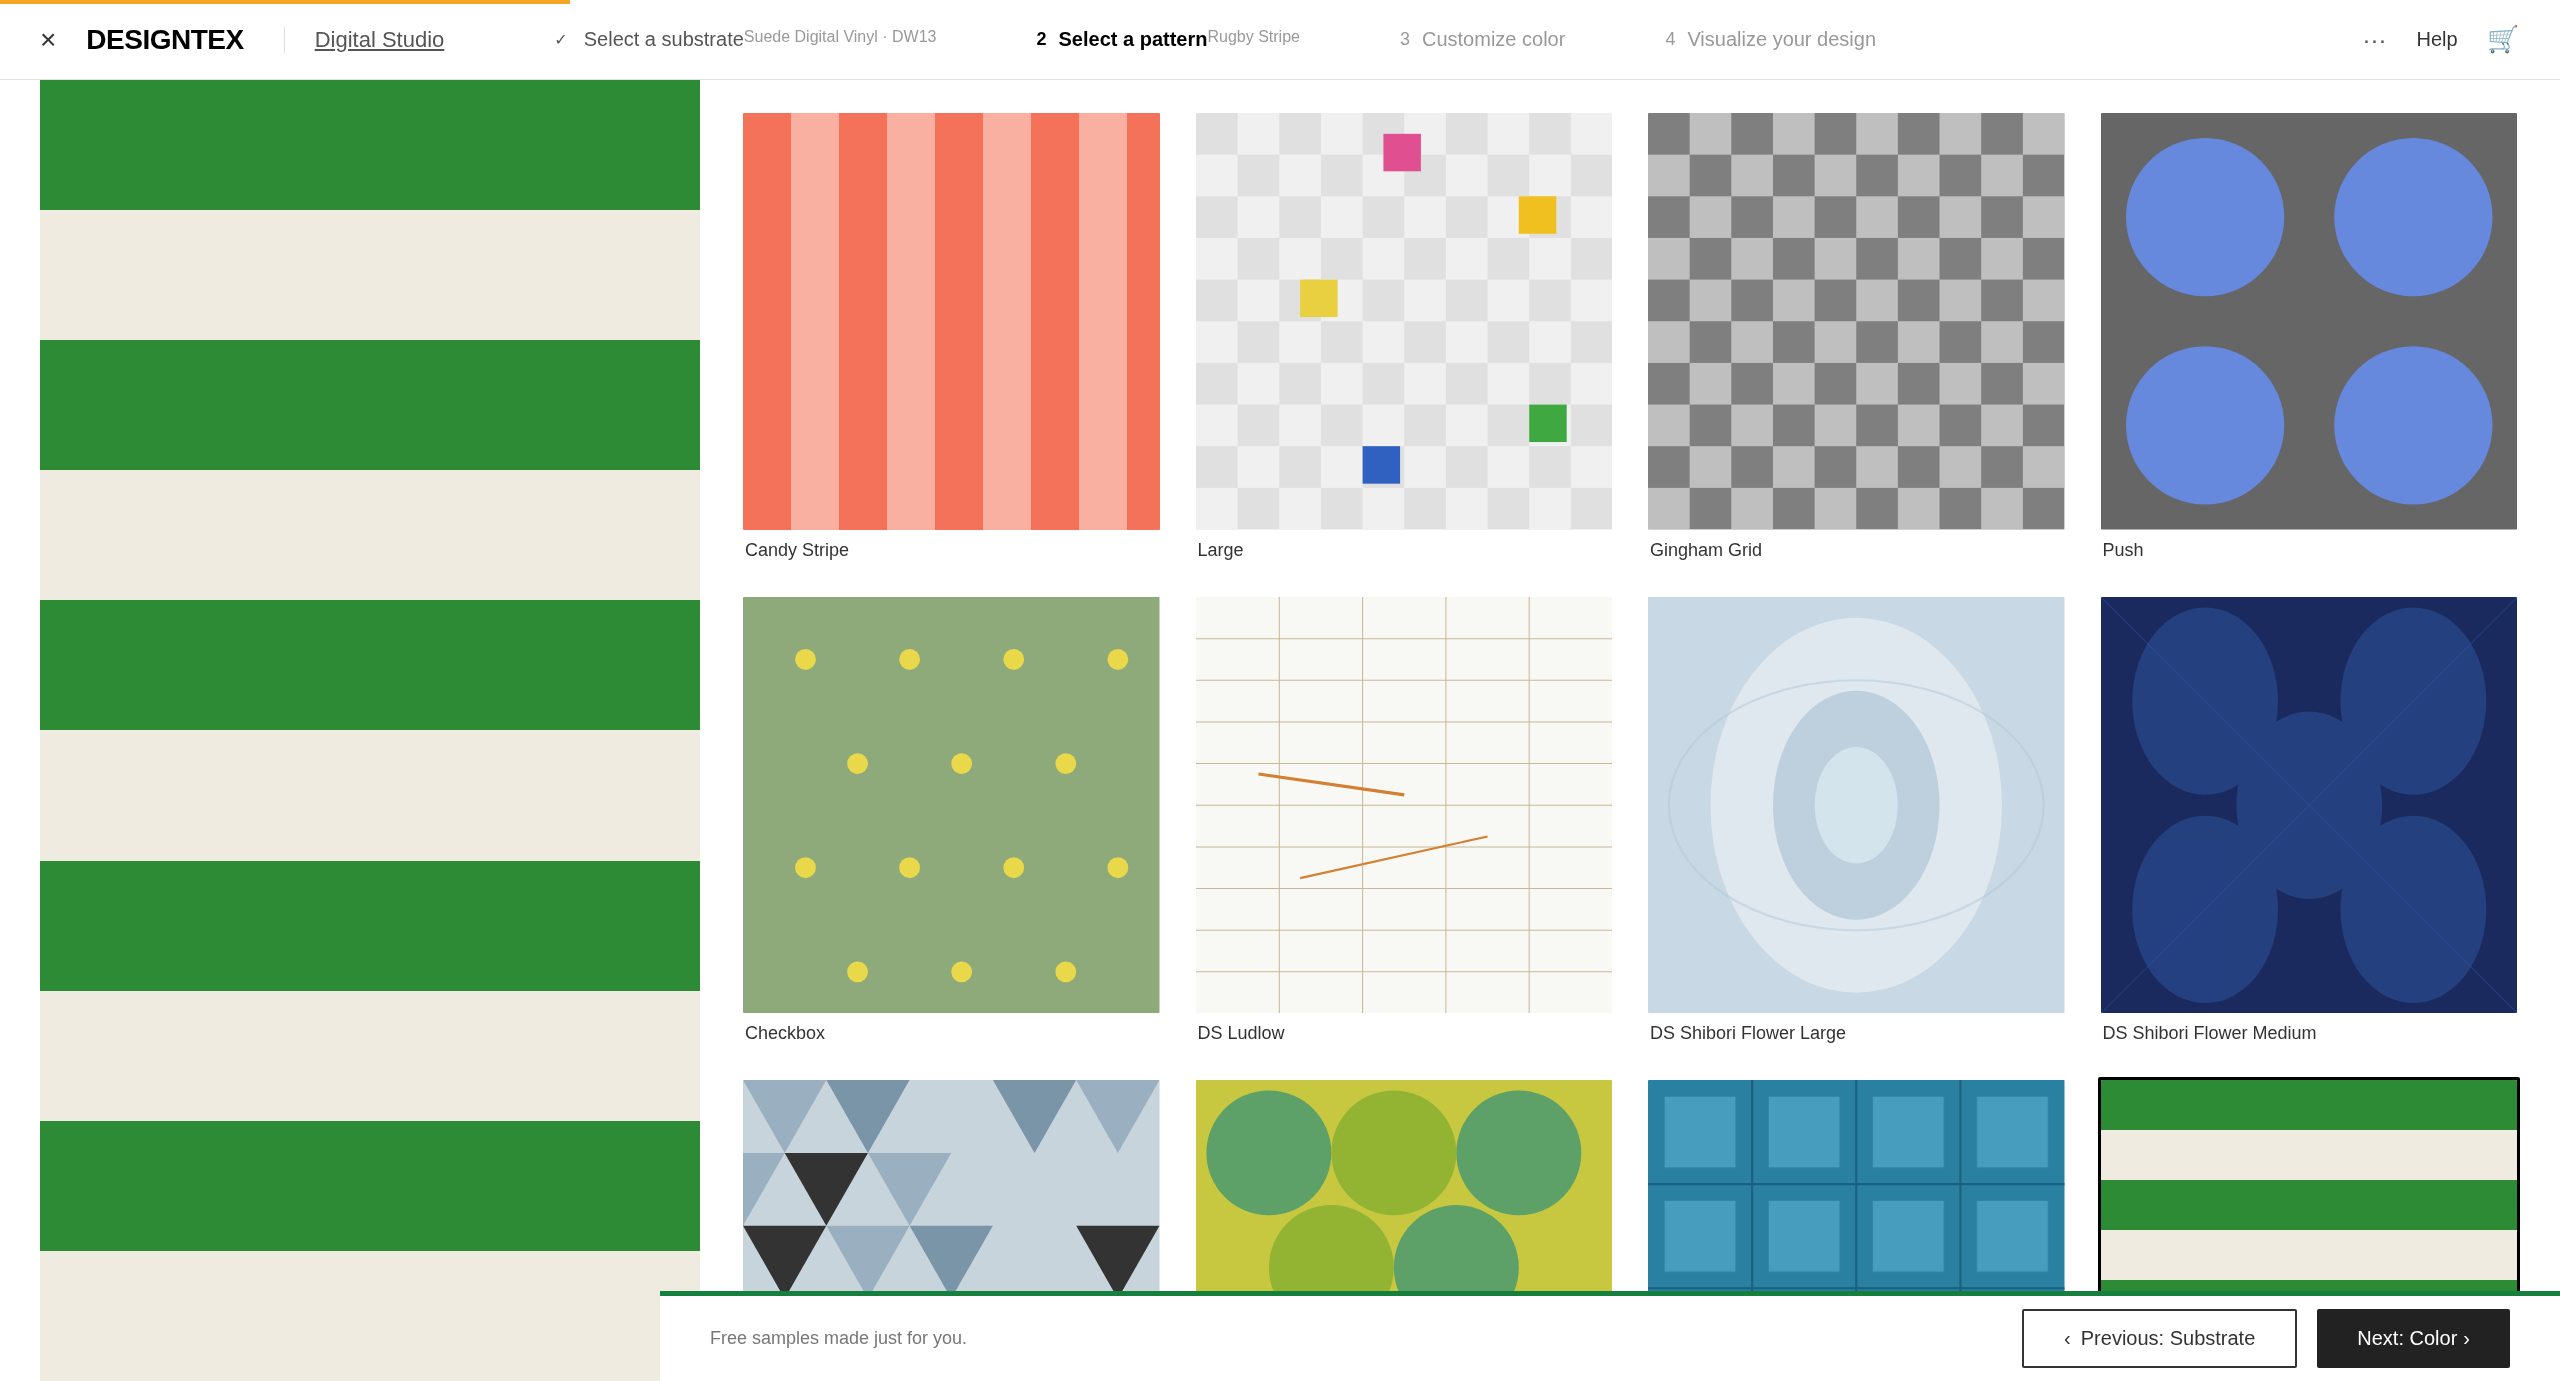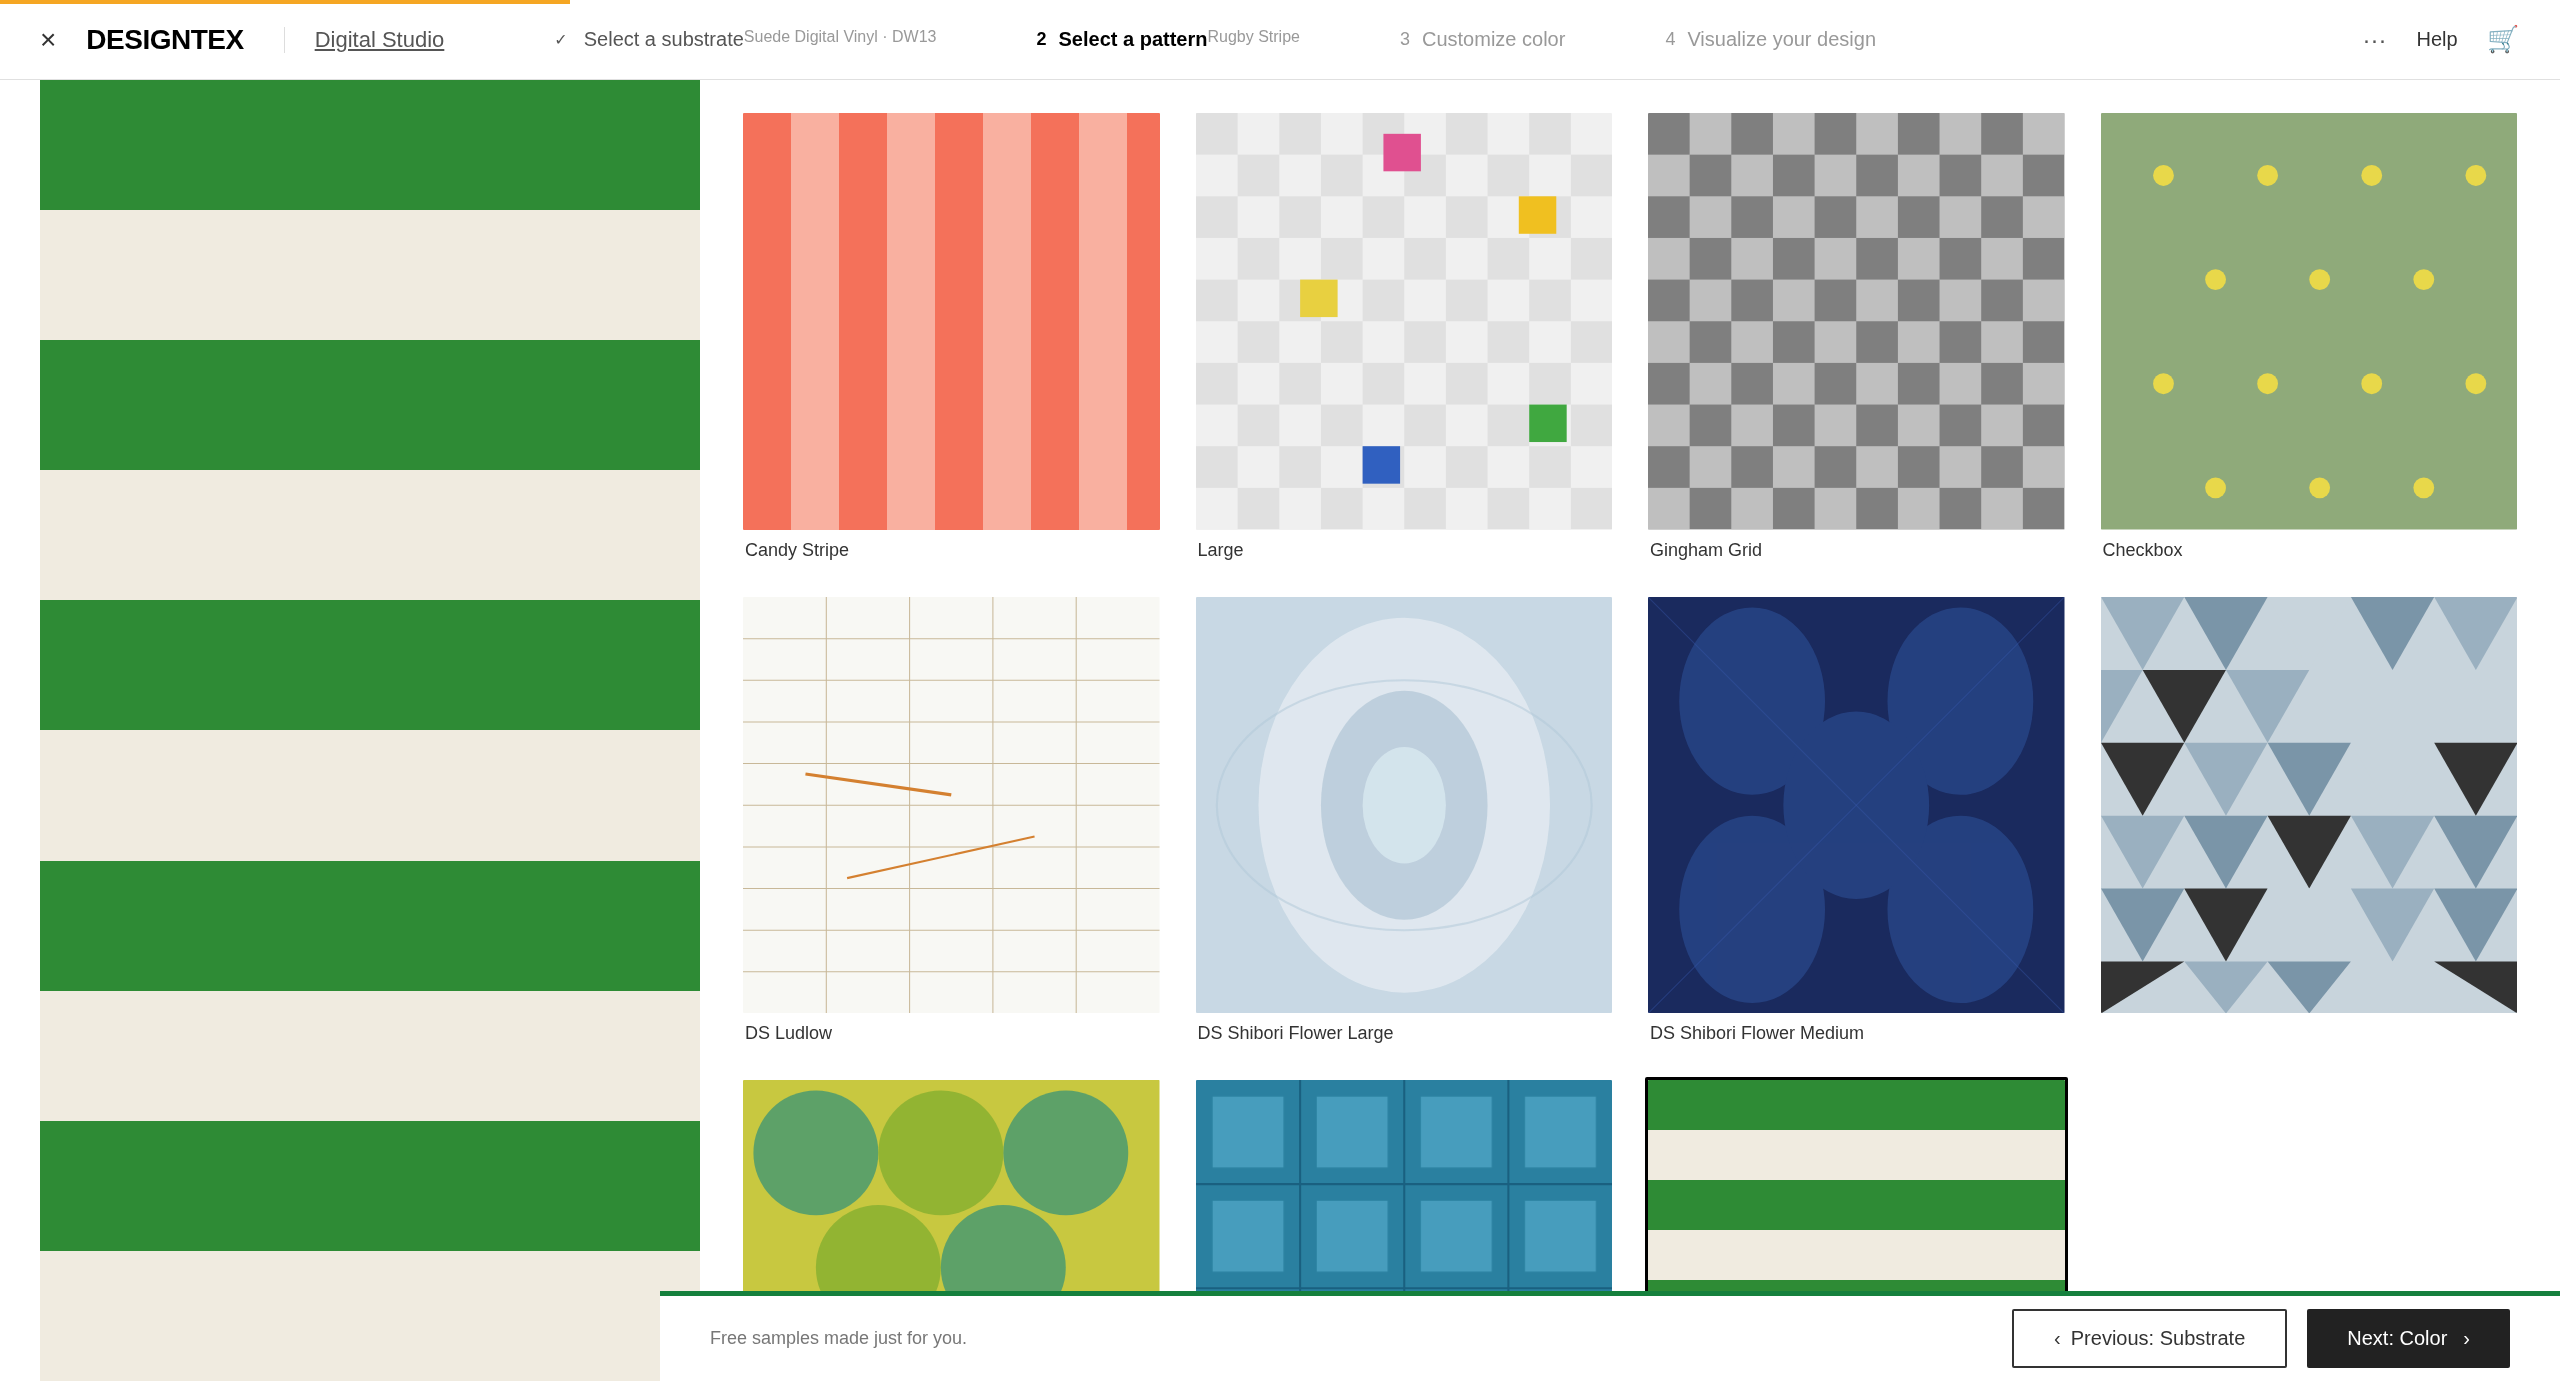--- a/index.html
+++ b/index.html
@@ -194,21 +194,21 @@
     }
     .btn-next {
       padding: 16px 40px;
       font-size: 20px;
       border: none;
       background: #222;
       color: #fff;
       cursor: pointer;
       display: flex;
       align-items: center;
-      gap: 16px;
+      gap: 6px;
       border-radius: 2px;
     }
     
     .progress-bar {
       position: absolute;
       top: 0;
       left: 0;
       width: 570px;
       height: 4px;
       background: #f5a623;
@@ -323,20 +323,32 @@
                 <rect x="20" y="0" width="20" height="20" fill="rgba(0,0,0,0.25)"></rect>
                 <rect x="0" y="20" width="20" height="20" fill="rgba(0,0,0,0.25)"></rect>
                 <rect x="20" y="20" width="20" height="20" fill="rgba(0,0,0,0.5)"></rect>
               </pattern>
             </defs>
           </svg>
         </div>
         <div class="pattern-name">Gingham Grid</div>
       </div>
 
+      <div class="pattern-item">
+        <div class="pattern-thumb">
+          <svg width="100%" height="100%" viewBox="0 0 200 200" xmlns="http://www.w3.org/2000/svg">
+            <rect width="200" height="200" fill="#666"></rect>
+            <circle cx="50" cy="50" r="38" fill="#6688dd"></circle>
+            <circle cx="150" cy="50" r="38" fill="#6688dd"></circle>
+            <circle cx="50" cy="150" r="38" fill="#6688dd"></circle>
+            <circle cx="150" cy="150" r="38" fill="#6688dd"></circle>
+          </svg>
+        </div>
+        <div class="pattern-name">Push</div>
+      </div>
 
       <div class="pattern-item">
         <div class="pattern-thumb">
           <svg width="100%" height="100%" viewBox="0 0 200 200" xmlns="http://www.w3.org/2000/svg">
             <rect width="200" height="200" fill="#8faa7a"></rect>
             <circle cx="30" cy="30" r="5" fill="#e8d84a"></circle>
             <circle cx="80" cy="30" r="5" fill="#e8d84a"></circle>
             <circle cx="130" cy="30" r="5" fill="#e8d84a"></circle>
             <circle cx="180" cy="30" r="5" fill="#e8d84a"></circle>
             <circle cx="55" cy="80" r="5" fill="#e8d84a"></circle>

